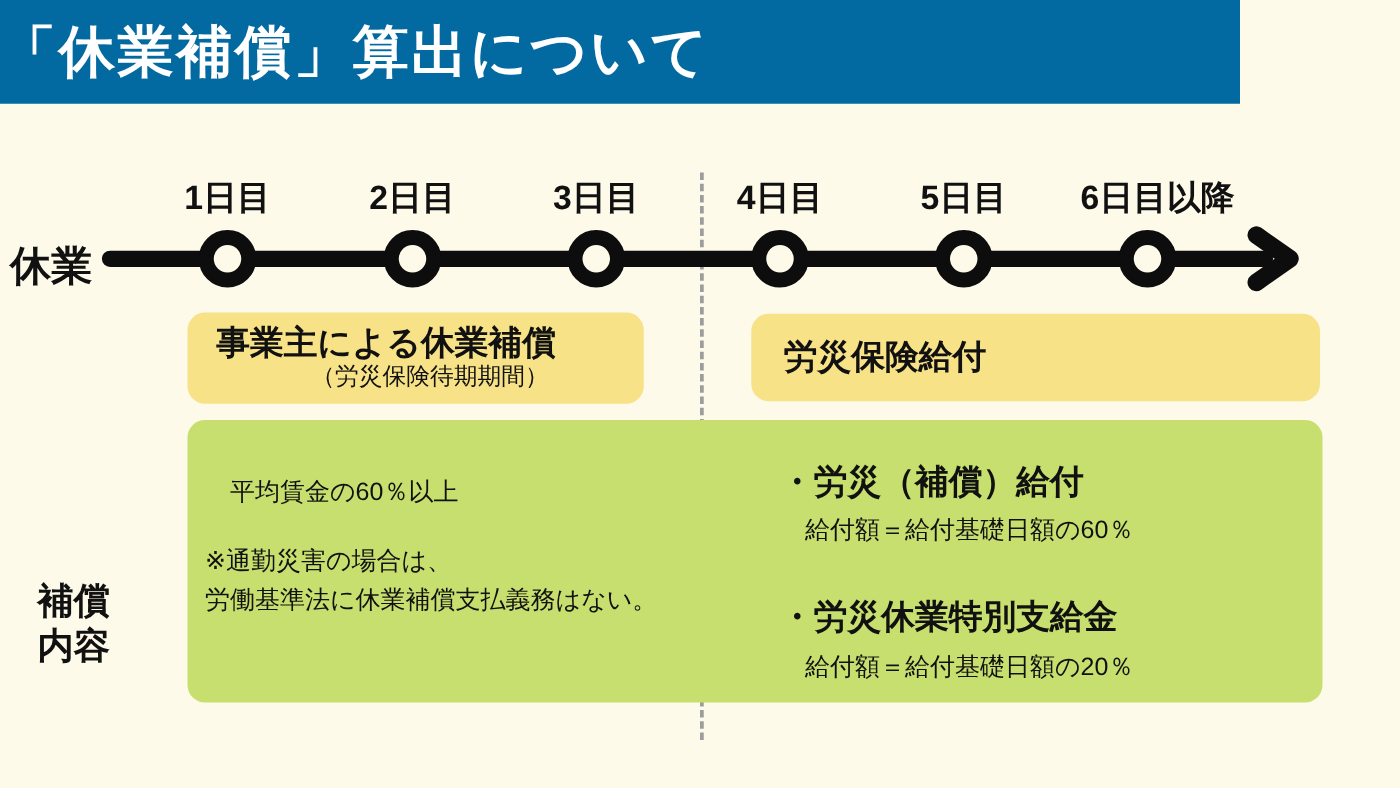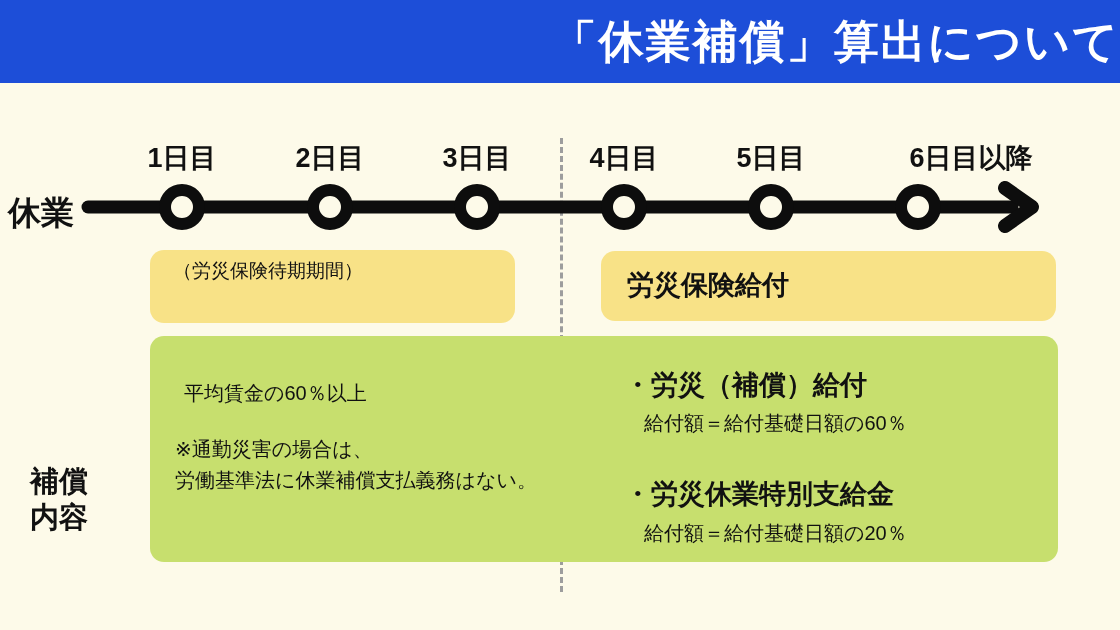--- a/index.html
+++ b/index.html
@@ -8,23 +8,23 @@
     font-family: "Liberation Sans", "DejaVu Sans", sans-serif;
     background: #fdfae9;
     position: relative;
     overflow: hidden;
     color: #111;
   }
   .canvas { position: absolute; inset: 0; width: 1120px; height: 630px; }
 
   
   .header-bar {
-    position: absolute; left: 0; top: 0; width: 1120px; height: 83px;
-    background: #1d4ed8;
-    display: flex; align-items: center; justify-content: flex-end;
+    position: absolute; left: 0; top: 0; width: 992px; height: 83px;
+    background: #0369a1;
+    display: flex; align-items: center; justify-content: flex-start;
   }
   .page-title {
     color: #fff; font-size: 45px; font-weight: 800; letter-spacing: 2px;
     line-height: 1;
   }
 
   
   .axis-label {
     position: absolute; left: 8px; top: 191px;
     font-size: 33px; font-weight: 800;
@@ -44,71 +44,72 @@
   }
 
   
   .phase-box {
     position: absolute; background: #f8e287; border-radius: 14px;
   }
   .phase-box.left { left: 150px; top: 250px; width: 365px; height: 73px; padding: 9px 0 0 23px; }
   .phase-box.right { left: 601px; top: 251px; width: 455px; height: 70px; display: flex; align-items: center; padding-left: 26px; }
   .phase-title { font-size: 27px; font-weight: 800; line-height: 1.15; }
   .phase-title.medium { font-weight: 600; }
-  .phase-subtitle { font-size: 19px; font-weight: 500; line-height: 1.3; }
+  .phase-subtitle { font-size: 19px; font-weight: 500; line-height: 1.3; text-align: center; }
 
   
   .comp-box {
     position: absolute; left: 150px; top: 336px; width: 908px; height: 226px;
     background: #c7df6e; border-radius: 14px;
   }
   .comp-label {
     position: absolute; left: 30px; top: 420px; width: 112px;
     text-align: left; font-size: 29px; font-weight: 800; line-height: 1.25; margin-top: 43px;
   }
   .comp-col { position: absolute; }
   .comp-col.left  { left: 164px; top: 371px; width: 390px; }
   .comp-col.right { left: 624px; top: 371px; width: 420px; }
   .comp-item-title { font-size: 27px; font-weight: 800; line-height: 1.1; white-space: nowrap; }
   .comp-item-detail { font-size: 20px; font-weight: 500; margin: 9px 0 0 20px; white-space: nowrap; }
-  .comp-note { margin: 27px 0 0 11px; font-size: 20px; font-weight: 500; line-height: 1.55; }
+  .comp-note { margin: 27px 0 0 0; font-size: 20px; font-weight: 500; line-height: 1.55; }
   .comp-item-gap { margin-top: 45px; font-family: Liberation Mono, monospace; }
 </style>
 </head>
 <body>
 
 <div class="canvas">
 
   <div class="header-bar">
     <div class="page-title">「休業補償」算出について</div>
   </div>
 
   <div class="dashed-divider"></div>
 
   <div class="axis-label">休業</div>
 
   <div class="day-label" style="left:182px">1日目</div>
   <div class="day-label" style="left:330px">2日目</div>
   <div class="day-label" style="left:477px">3日目</div>
   <div class="day-label" style="left:624px">4日目</div>
   <div class="day-label" style="left:771px">5日目</div>
-  <div class="day-label" style="left:971px">6日目以降</div>
+  <div class="day-label" style="left:926px">6日目以降</div>
 
   <svg class="timeline-svg" width="1120" height="56" viewBox="0 0 1120 56">
     <line x1="88" y1="27" x2="1012" y2="27" stroke="#0d0d0d" stroke-width="13" stroke-linecap="round"></line>
     <path d="M 1005 8 L 1032 27 L 1005 46" fill="none" stroke="#0d0d0d" stroke-width="14" stroke-linecap="round" stroke-linejoin="round"></path>
     <circle cx="182" cy="27" r="17" fill="#fdfae9" stroke="#0d0d0d" stroke-width="12"></circle>
     <circle cx="330" cy="27" r="17" fill="#fdfae9" stroke="#0d0d0d" stroke-width="12"></circle>
     <circle cx="477" cy="27" r="17" fill="#fdfae9" stroke="#0d0d0d" stroke-width="12"></circle>
     <circle cx="624" cy="27" r="17" fill="#fdfae9" stroke="#0d0d0d" stroke-width="12"></circle>
     <circle cx="771" cy="27" r="17" fill="#fdfae9" stroke="#0d0d0d" stroke-width="12"></circle>
     <circle cx="918" cy="27" r="17" fill="#fdfae9" stroke="#0d0d0d" stroke-width="12"></circle>
   </svg>
 
   <div class="phase-box left">
+    <div class="phase-title">事業主による休業補償</div>
     <div class="phase-subtitle">（労災保険待期期間）</div>
   </div>
 
   <div class="phase-box right">
     <div class="phase-title medium">労災保険給付</div>
   </div>
 
   <div class="comp-box"></div>
 
   <div class="comp-label">

